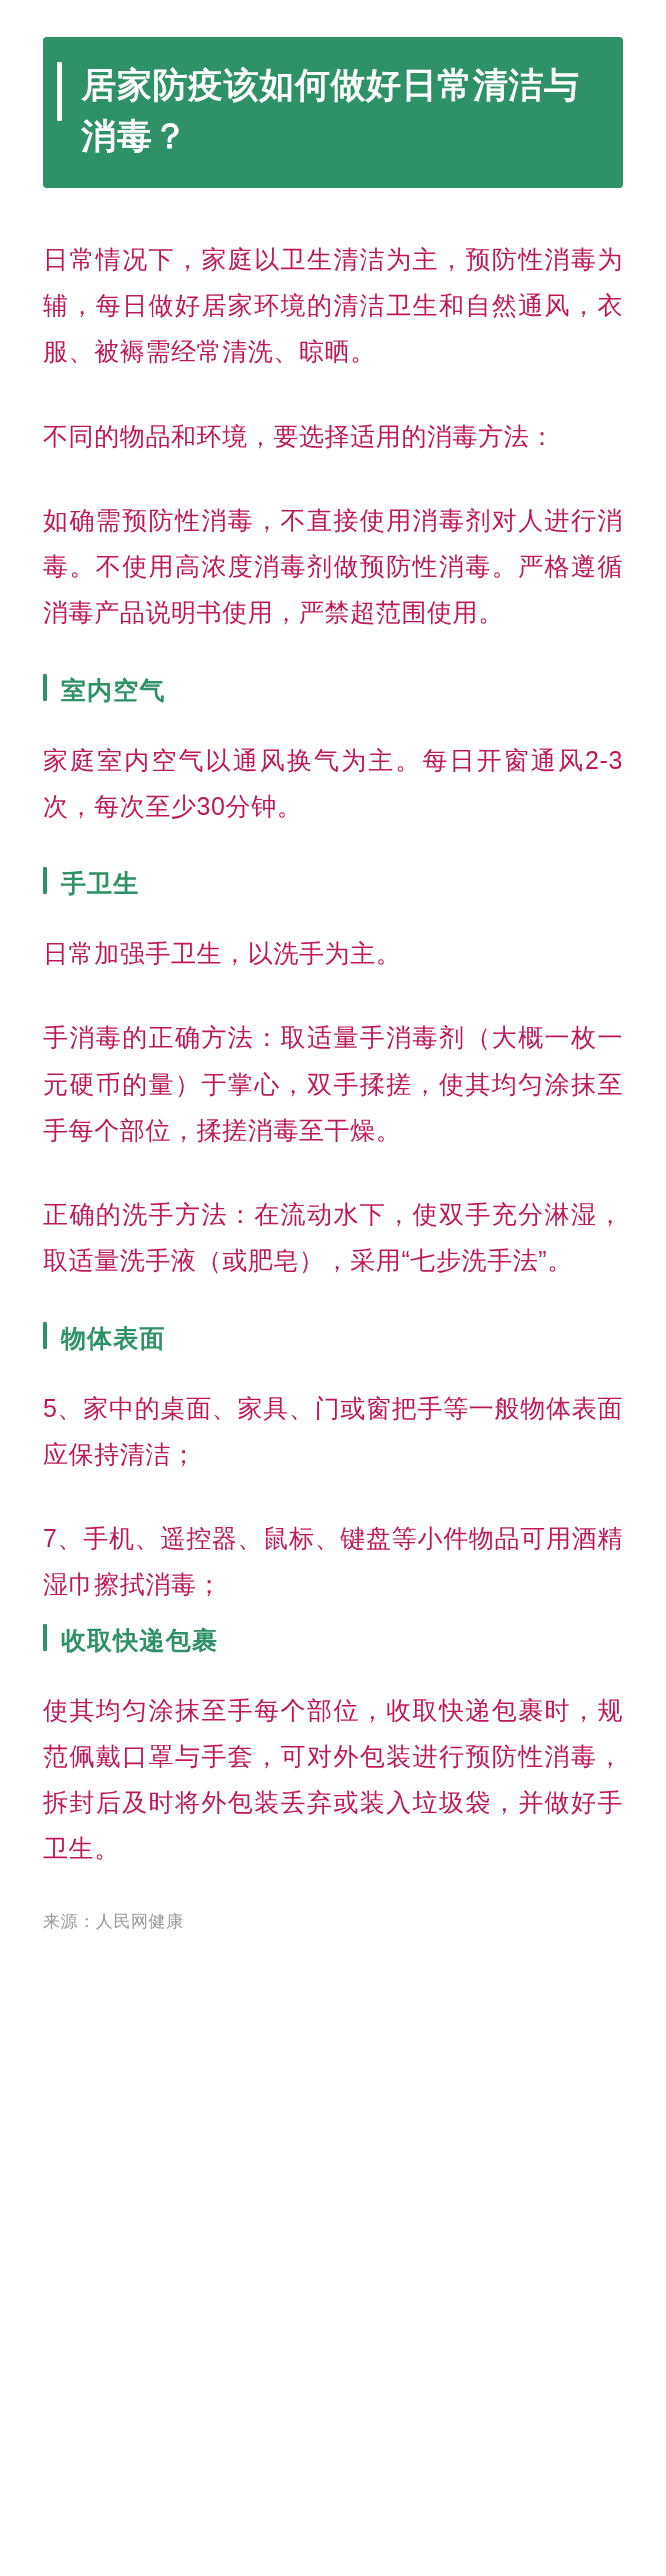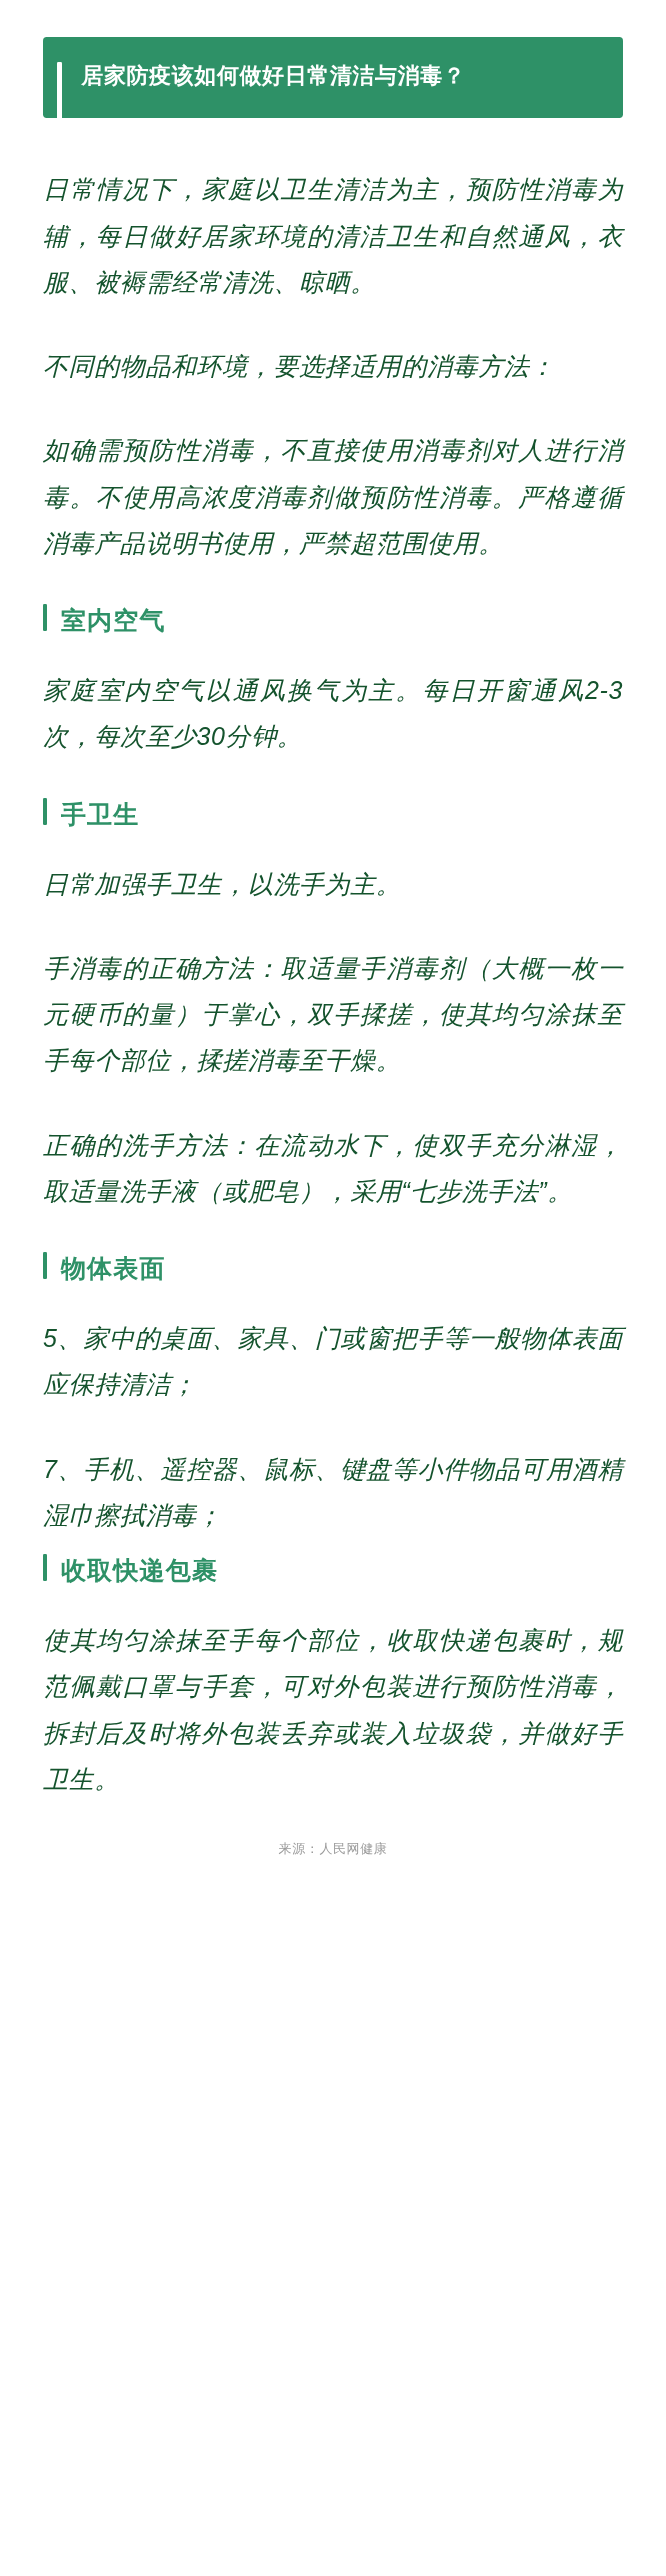--- a/index.html
+++ b/index.html
@@ -35,36 +35,35 @@
   .title-banner .accent-bar {
     position: absolute;
     left: 13.6px;
     top: 25px;
     width: 5px;
     height: 59px;
     background: #ffffff;
     border-radius: 1.2px;
   }
   .title-text {
-    font-size: 22px;
+    font-size: 35px;
     line-height: 1.45;
     font-weight: bold;
     letter-spacing: 0.6px;
     padding-left: 12.3px;
   }
 
   
   .para {
     font-size: 25px;
     line-height: 1.85;
     letter-spacing: 0.6px;
-    color: #14532d;
+    color: #be185d;
     margin: 0 0 38px 0;
     text-align: justify;
-    font-style: italic;
   }
   .para.tight {
     margin-bottom: 16px;
   }
 
   
   .section-head {
     display: flex;
     align-items: flex-start;
     margin: 0 0 30px 0;
@@ -79,22 +78,22 @@
   .section-head .label {
     font-size: 25px;
     font-weight: bold;
     color: #2e9167;
     letter-spacing: 1.2px;
   }
 
   
   .source {
     margin-top: 25px;
-    text-align: center;
-    font-size: 13px;
+    text-align: left;
+    font-size: 17px;
     color: #9a9a9a;
     letter-spacing: 0.6px;
   }
 </style>
 </head>
 <body>
 
 <div class="page">
 
   <div class="title-banner">

